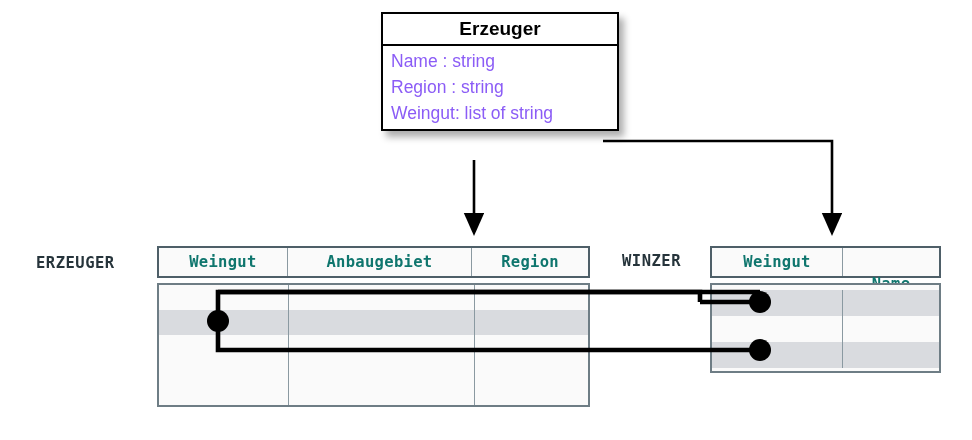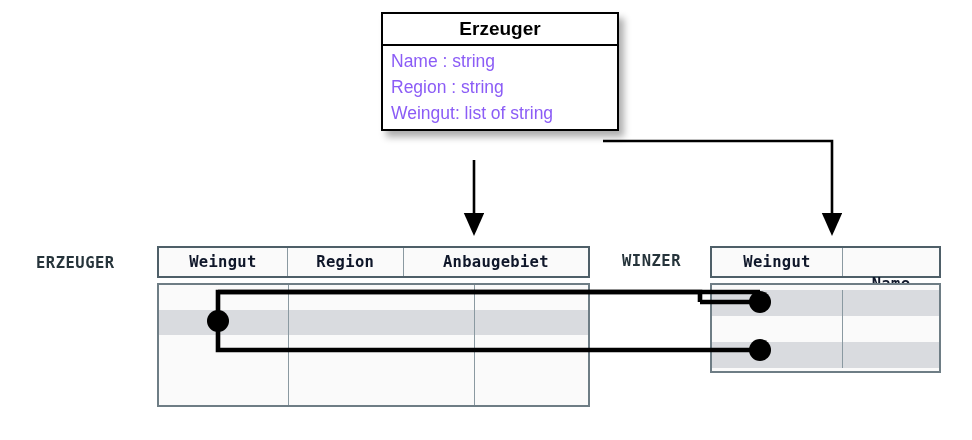--- a/index.html
+++ b/index.html
@@ -78,21 +78,21 @@
     box-sizing: border-box;
     height: 32px;
   }
   .rel-head .cell {
     display: flex;
     align-items: center;
     justify-content: center;
     font-family: "DejaVu Sans Mono", "Liberation Mono", monospace;
     font-weight: bold;
     font-size: 15.5px;
-    color: #0f172a;
+    color: #0f766e;
     letter-spacing: 0.3px;
     box-sizing: border-box;
     border-right: 1px solid #8a99a1;
     white-space: nowrap;
   }
   .rel-head .cell:last-child { border-right: none; }
 
   .rel-body {
     border: 2px solid #6e7d85;
     border-top: 2px solid #6e7d85;
@@ -135,22 +135,22 @@
       <div class="uml-attr">Region : string</div>
       <div class="uml-attr">Weingut: list of string</div>
     </div>
   </div>
 
   <div class="rel-label" style="left:36px; top:254px;">ERZEUGER</div>
 
   <div class="rel-table" style="left:157px; top:246px; width:433px;">
     <div class="rel-head">
       <div class="cell" style="width:130px;">Weingut</div>
+      <div class="cell" style="width:186px;">Anbaugebiet</div>
       <div class="cell" style="width:117px;">Region</div>
-      <div class="cell" style="width:186px;">Anbaugebiet</div>
     </div>
     <div class="rel-body" style="height:124px;">
       <div class="rel-row" style="height:25px;">
         <div class="cell" style="width:130px;"></div>
         <div class="cell" style="width:186px;"></div>
         <div class="cell" style="width:113px;"></div>
       </div>
       <div class="rel-row shaded" style="height:25px;">
         <div class="cell" style="width:130px;"></div>
         <div class="cell" style="width:186px;"></div>

